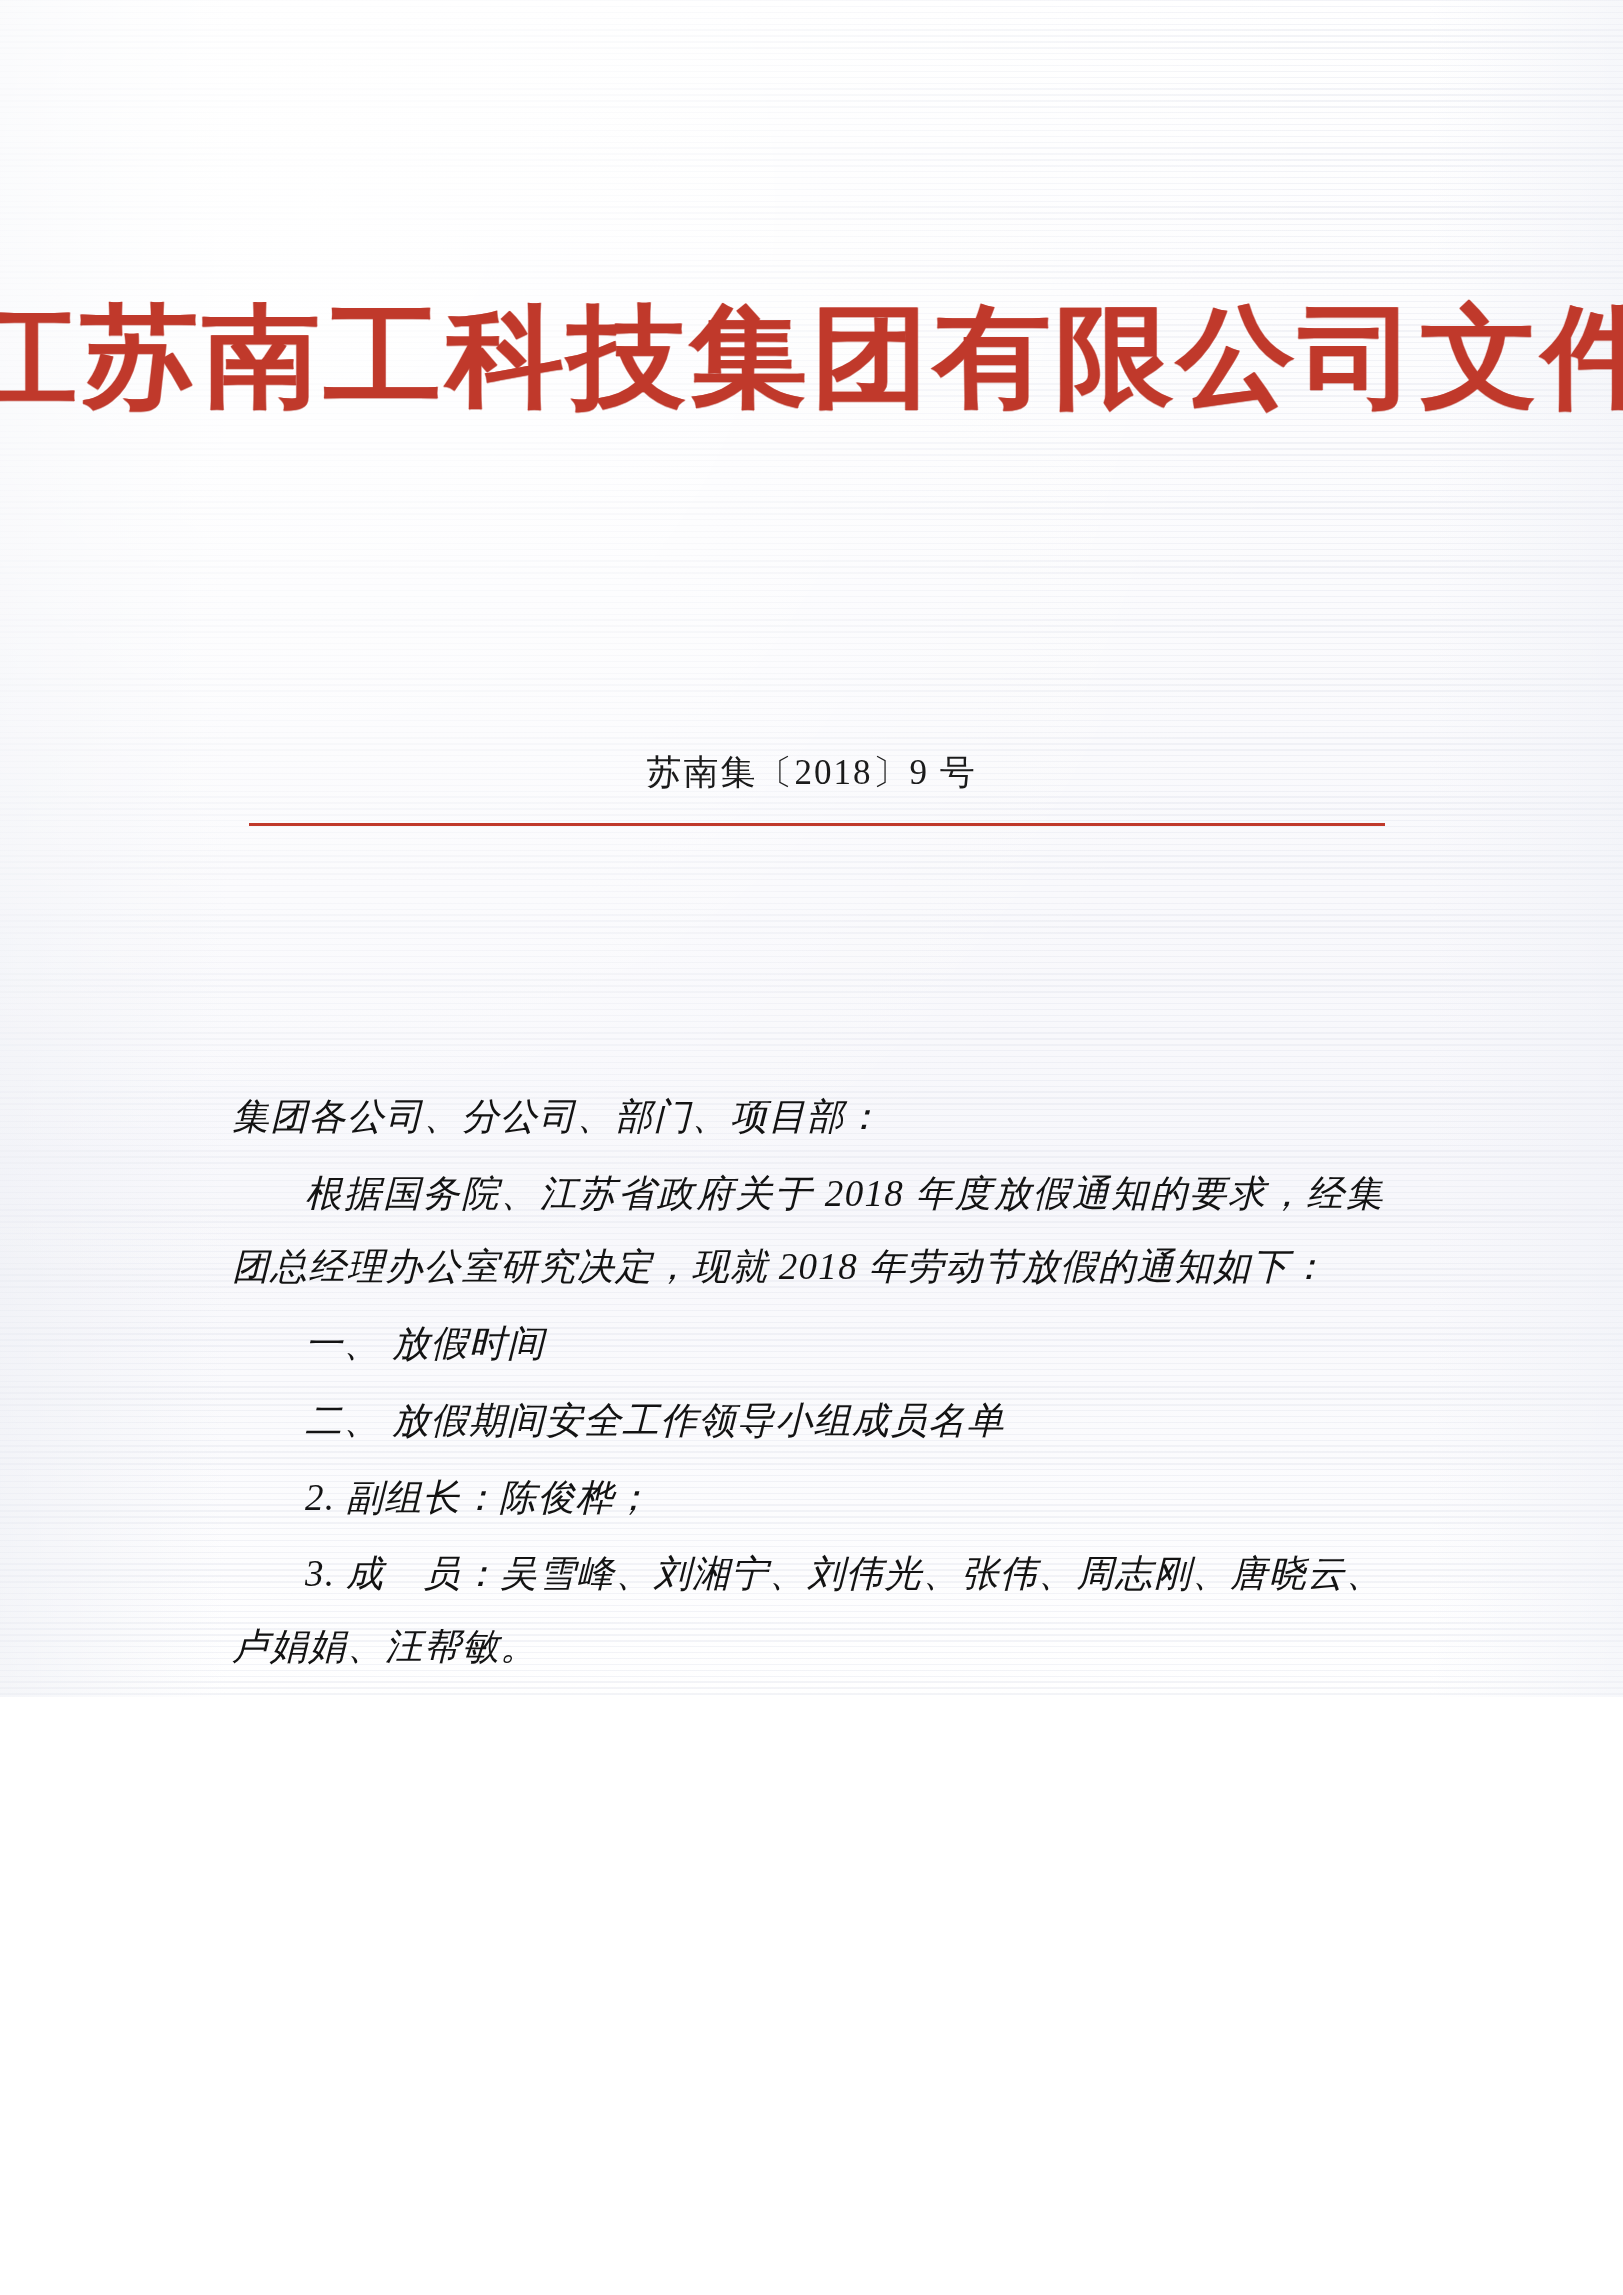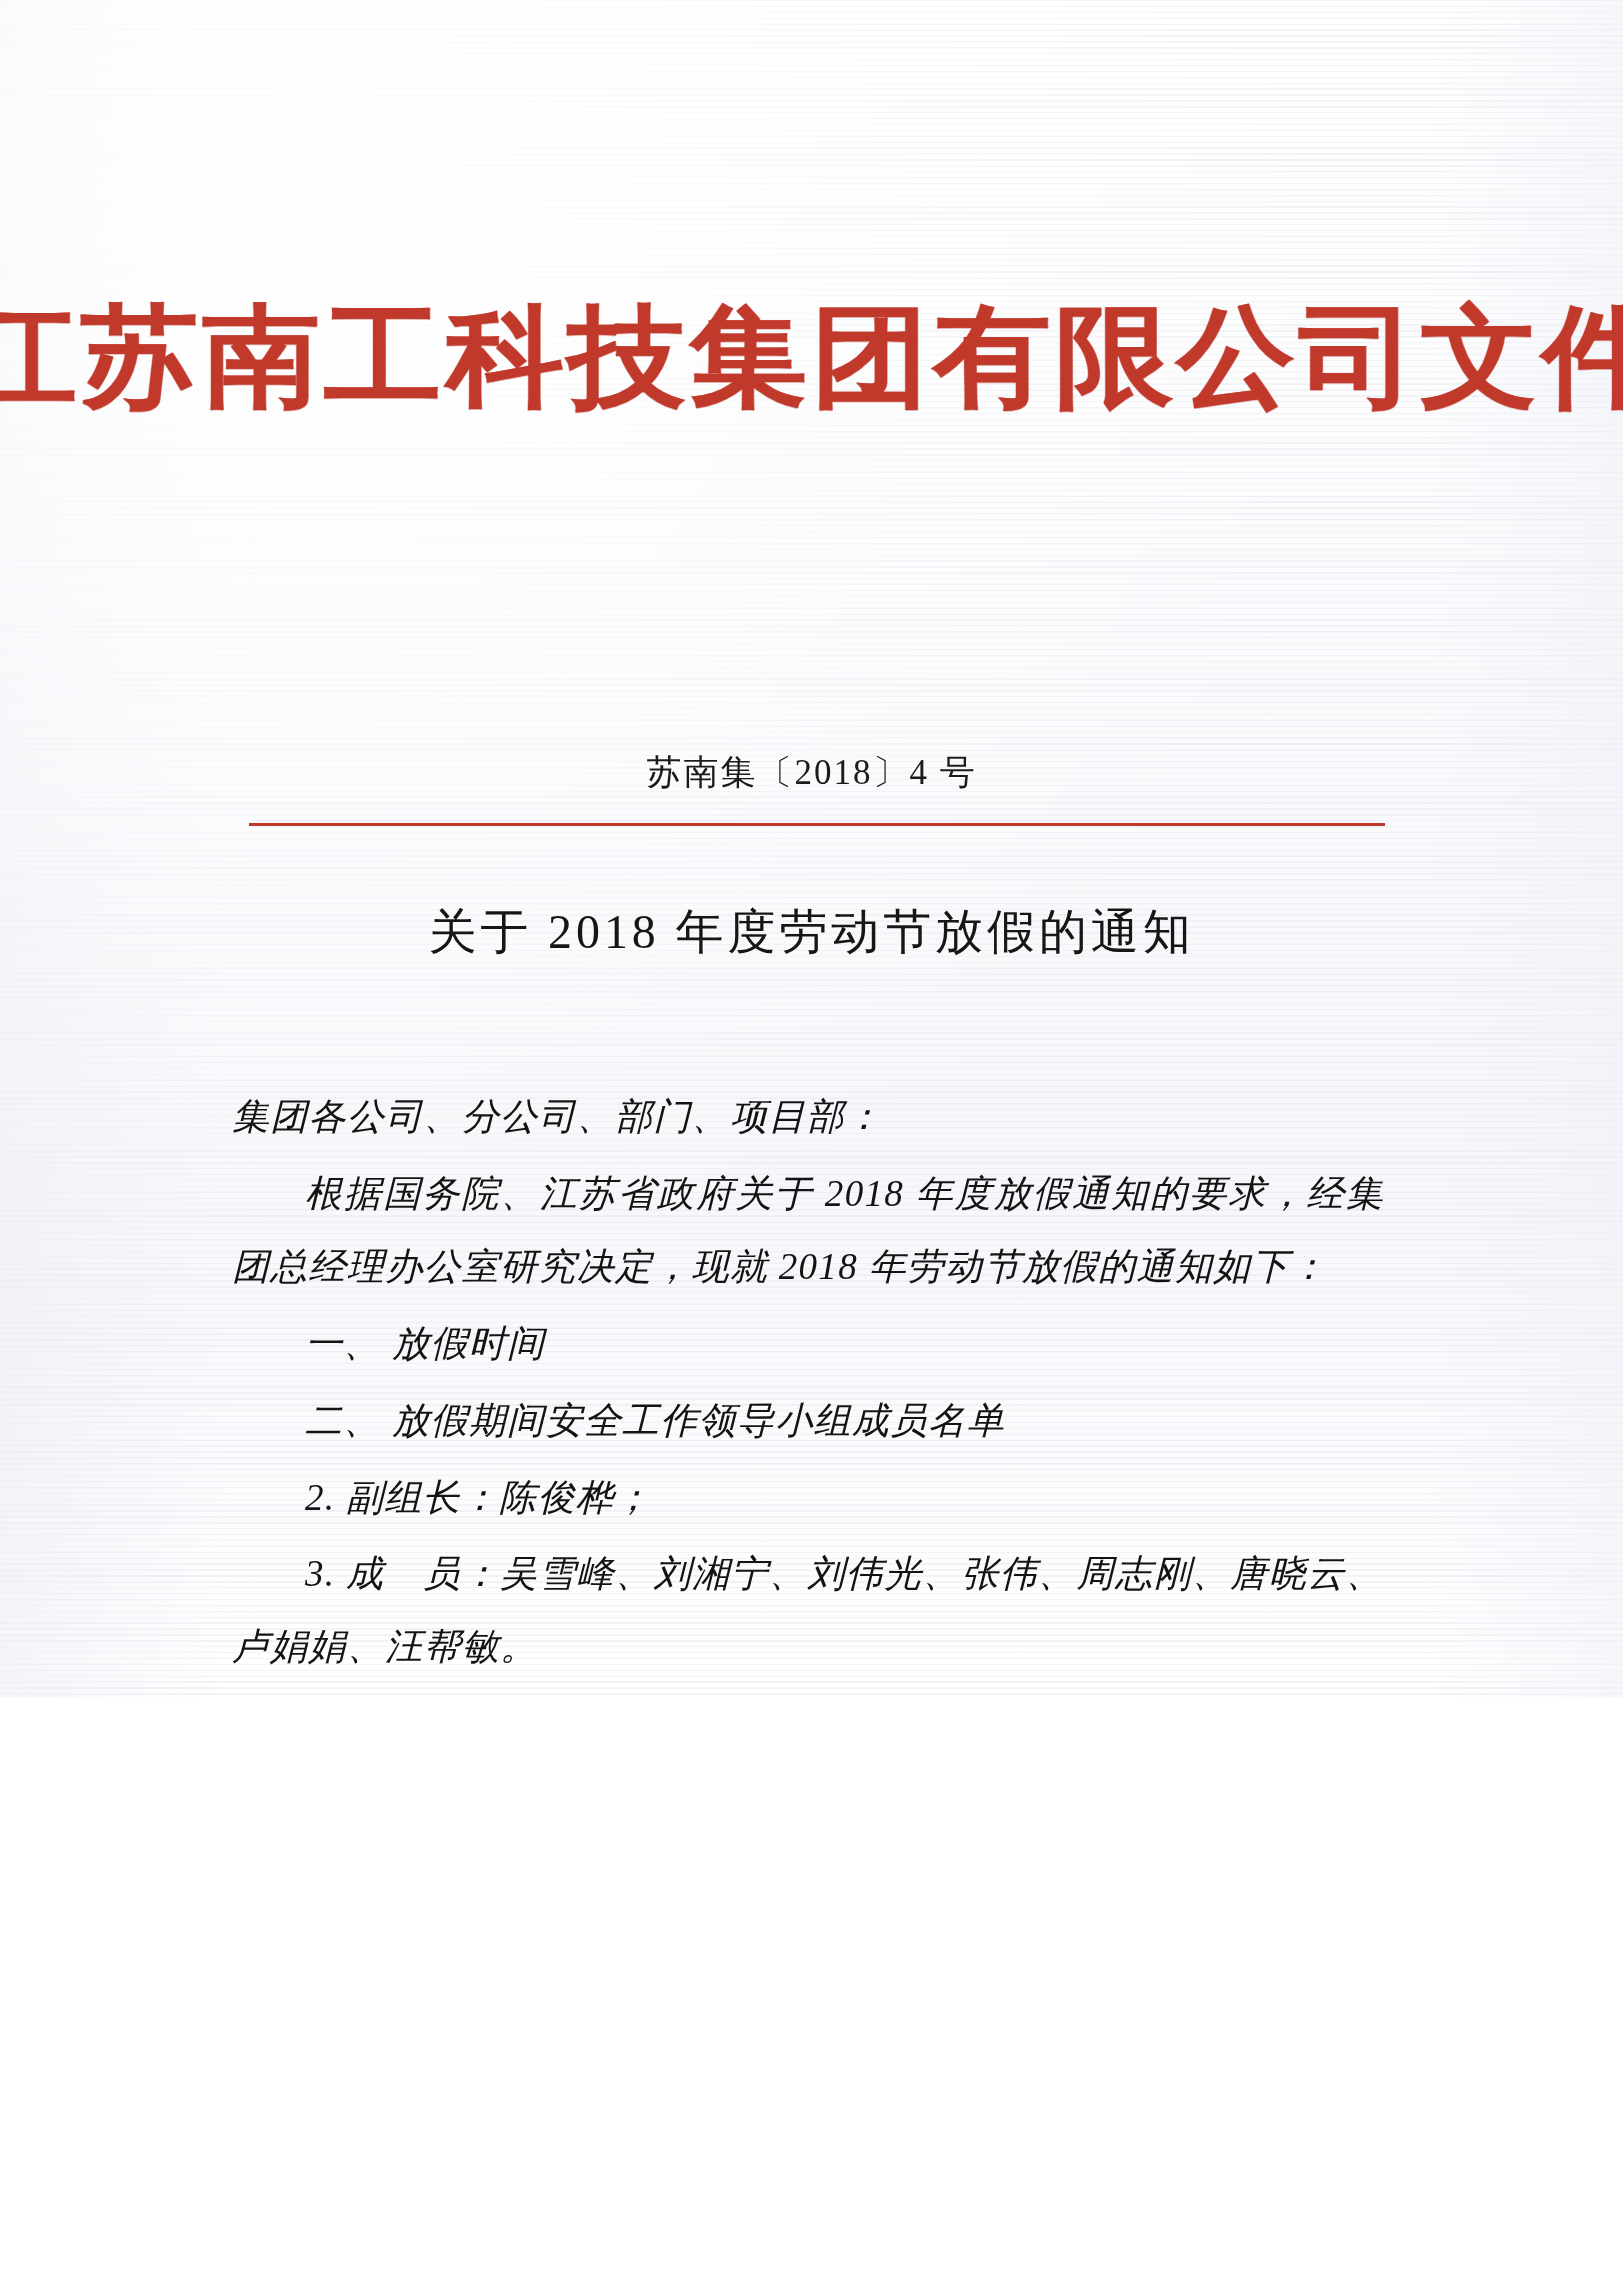--- a/index.html
+++ b/index.html
@@ -139,26 +139,25 @@
   <div class="paper-texture"></div>
   <div class="paper-shade"></div>
 
   <div class="content">
 
     <div class="masthead">
       <div class="masthead-title">江苏南工科技集团有限公司文件</div>
     </div>
 
     <div class="doc-number-row">
-      <span class="doc-number">苏南集〔2018〕4 号</span>
+      <span class="doc-number">苏南集〔2018〕9 号</span>
     </div>
 
     <div class="red-rule"></div>
 
-    <div class="doc-title">关于 2018 年度劳动节放假的通知</div>
 
     <div class="body-block">
       <p class="p">集团各公司、分公司、部门、项目部：</p>
       <p class="p indent">根据国务院、江苏省政府关于 2018 年度放假通知的要求，经集团总经理办公室研究决定，现就 2018 年劳动节放假的通知如下：</p>
       <p class="p indent">一、 放假时间</p>
       <p class="p indent">二、 放假期间安全工作领导小组成员名单</p>
       <p class="p indent-list">2. 副组长：陈俊桦；</p>
       <p class="p indent-list">3. 成　员：吴雪峰、刘湘宁、刘伟光、张伟、周志刚、唐晓云、卢娟娟、汪帮敏。</p>
     </div>
 

